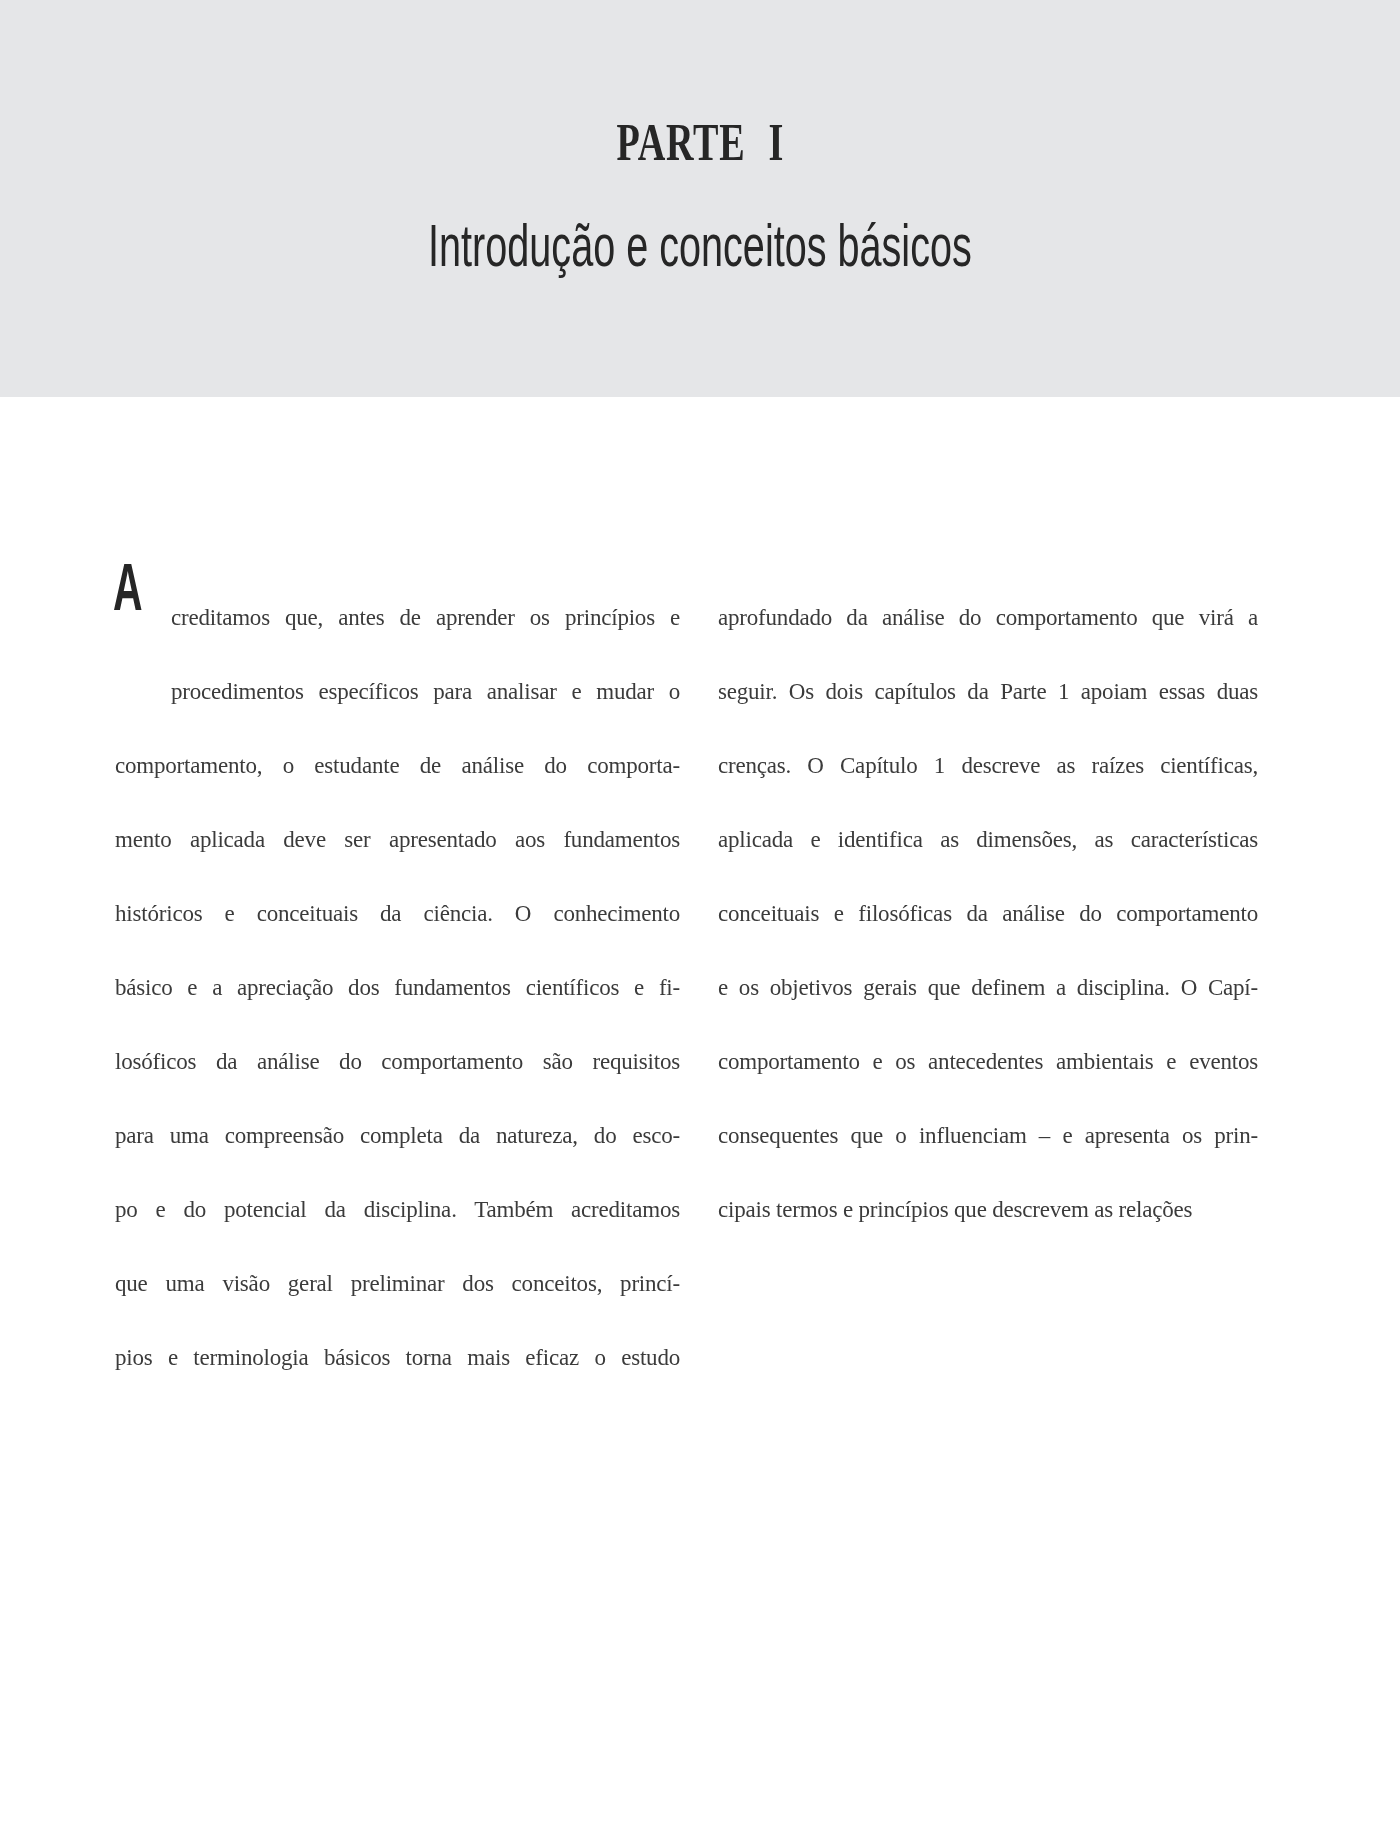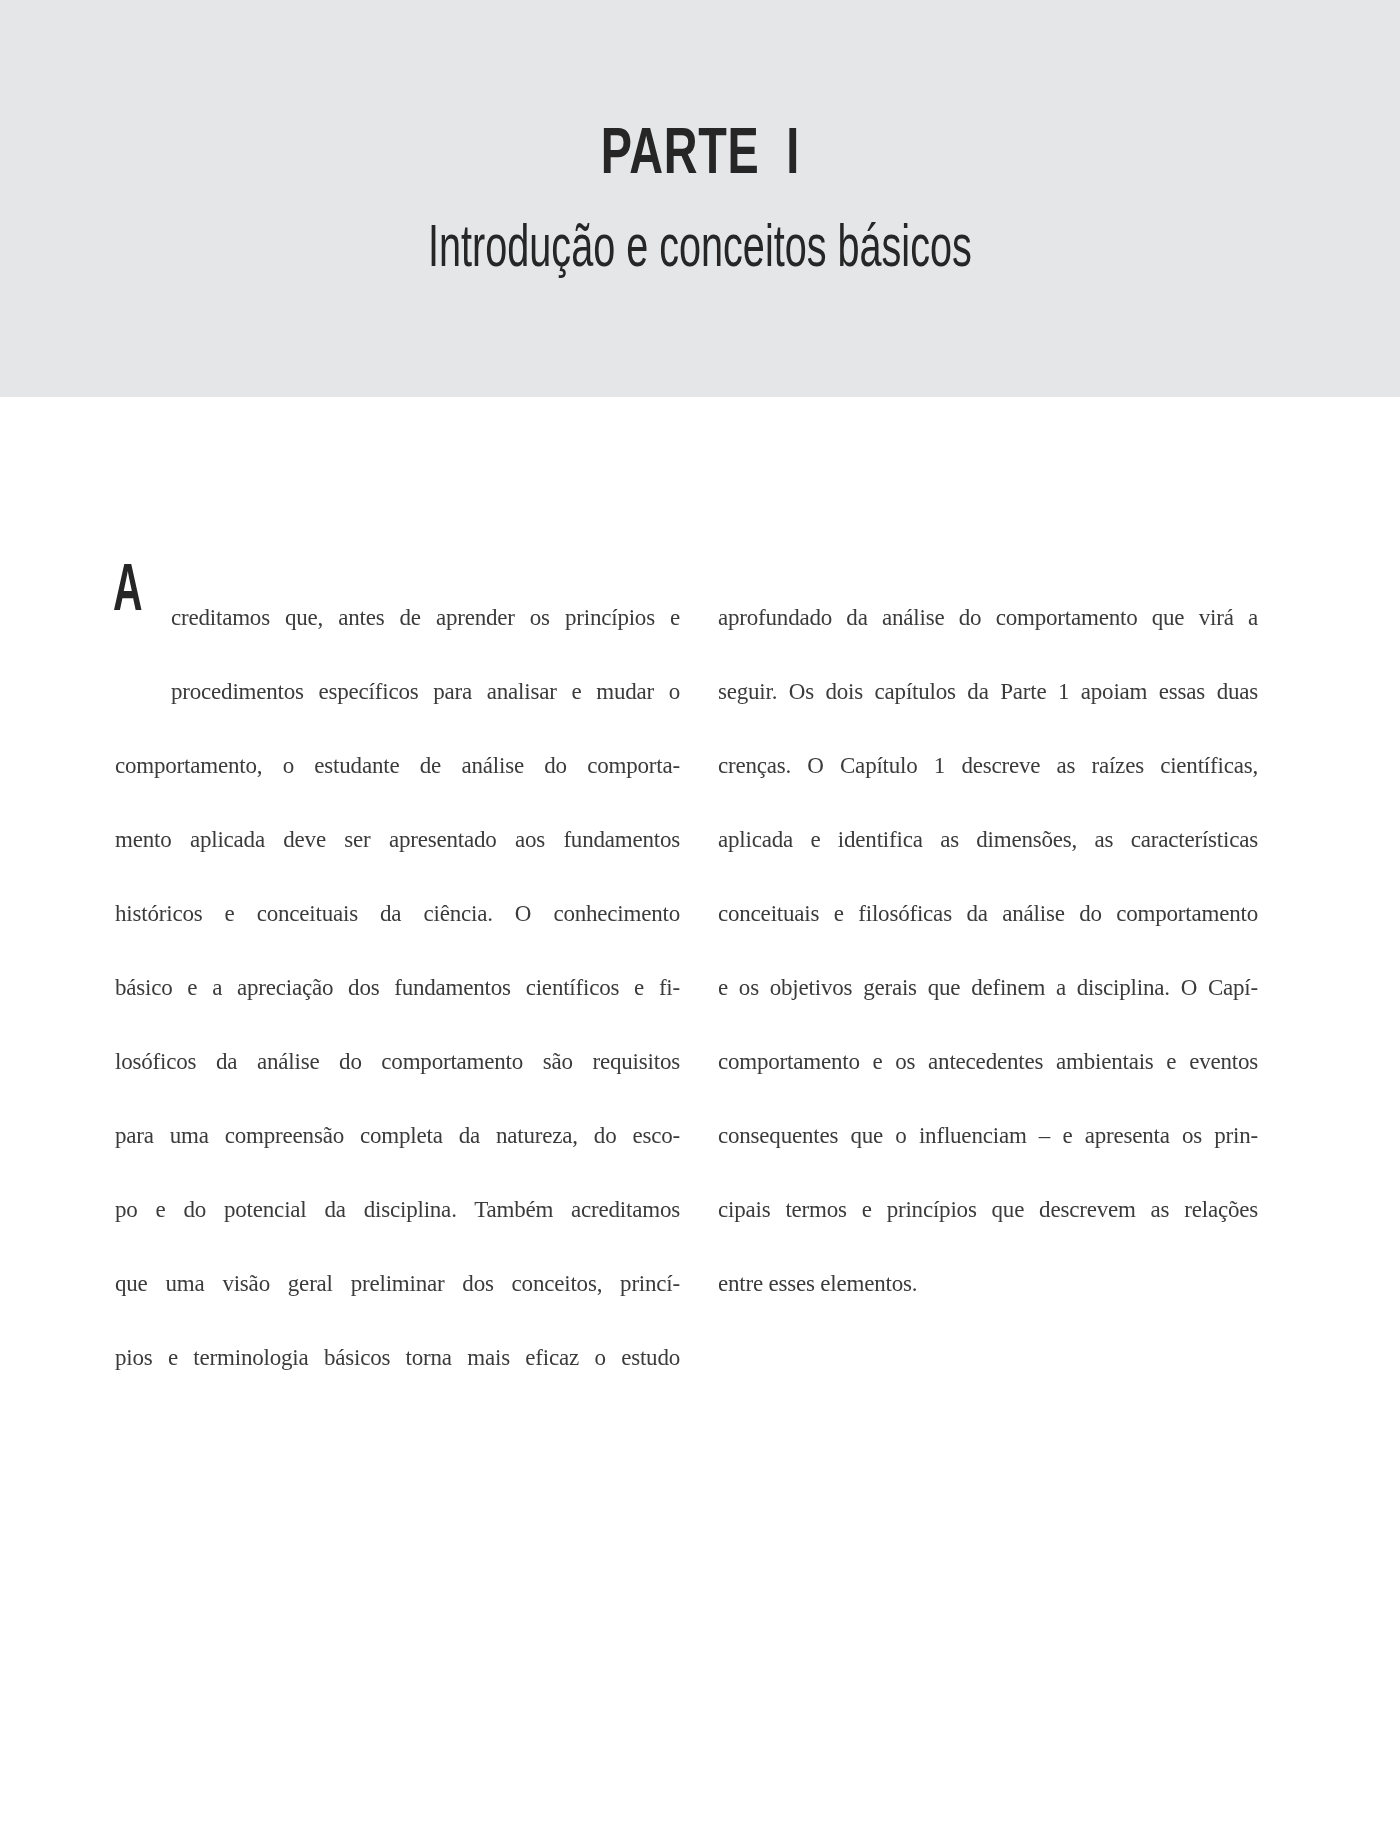--- a/index.html
+++ b/index.html
@@ -24,28 +24,27 @@
     position: absolute;
     top: 0; left: 0;
     width: 1400px;
     height: 397px;
     background: #e5e6e8;
   }
   .part {
     position: absolute;
     top: 116px; left: 0; right: 0;
     text-align: center;
-    font-family: Liberation Sans, sans-serif;
+    font-family: Liberation Serif, serif;
     font-weight: 700;
-    font-size: 65px;
+    font-size: 53px;
     line-height: 53px;
     color: #262626;
     letter-spacing: 1px;
     word-spacing: 18px;
-    margin-top: 8px;
   }
   .part .squeeze {
     display: inline-block;
     transform: scaleX(0.72);
     transform-origin: 50% 50%;
   }
   .title {
     position: absolute;
     top: 206px; left: 0; right: 0;
     text-align: center;
@@ -143,19 +142,18 @@
       <div class="lines">
           <div class="line">aprofundado da análise do comportamento que virá a</div>
           <div class="line">seguir. Os dois capítulos da Parte 1 apoiam essas duas</div>
           <div class="line">crenças. O Capítulo 1 descreve as raízes científicas,</div>
           <div class="line">aplicada e identifica as dimensões, as características</div>
           <div class="line">conceituais e filosóficas da análise do comportamento</div>
           <div class="line">e os objetivos gerais que definem a disciplina. O Capí-</div>
           <div class="line">comportamento e os antecedentes ambientais e eventos</div>
           <div class="line">consequentes que o influenciam – e apresenta os prin-</div>
           <div class="line">cipais termos e princípios que descrevem as relações</div>
-          <div class="line">entre esses elementos.</div>
         </div>
     </section>
 
   </main>
 
 </div>
 
 </body></html>

